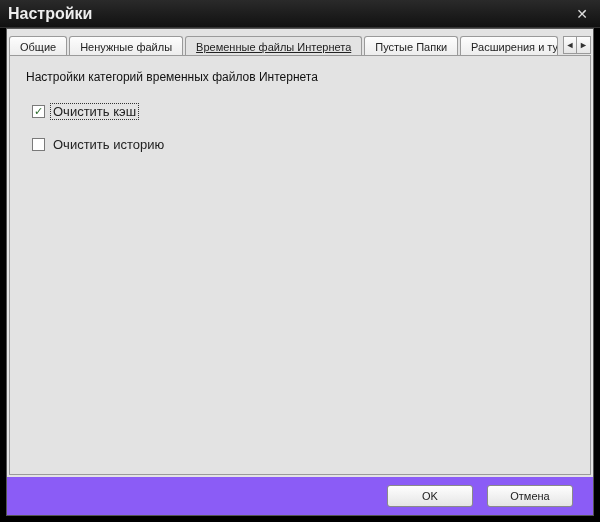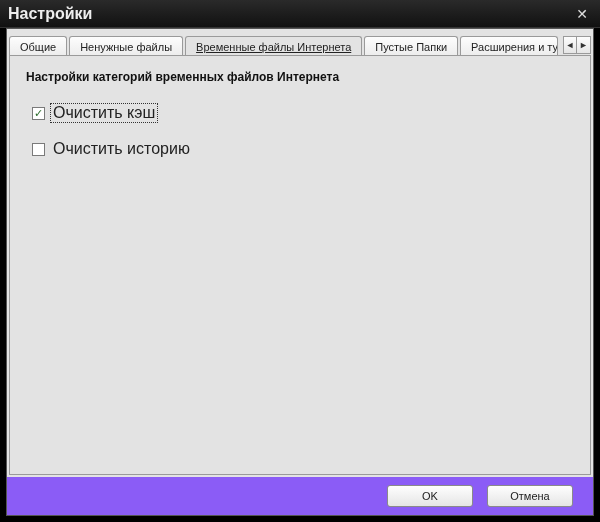--- a/index.html
+++ b/index.html
@@ -109,21 +109,21 @@
   }
   .tabscroll .arrow + .arrow { border-left: none; }
   .tabpanel {
     position: absolute;
     left: 2px; right: 2px; top: 26px; bottom: 40px;
     border: 1px solid #9a9a9a;
     background: #e3e3e3;
     padding: 14px 16px;
   }
   .section-title {
-    font-weight: bold;
+    font-weight: normal;
     font-size: 12px;
     color: #111;
     margin-bottom: 20px;
   }
   .chk-row {
     display: flex;
     align-items: center;
     margin: 12px 0 18px 6px;
     gap: 6px;
   }
@@ -134,21 +134,21 @@
     background: #fff;
     display: flex;
     align-items: center;
     justify-content: center;
     font-size: 11px;
     line-height: 1;
     color: #2a6b2a;
     cursor: pointer;
   }
   .chk-label {
-    font-size: 16px;
+    font-size: 13px;
     color: #222;
     cursor: pointer;
     padding: 0 2px;
   }
   .chk-label.focused {
     outline: 1px dotted #333;
     outline-offset: 0;
   }
   .footer {
     position: absolute;

